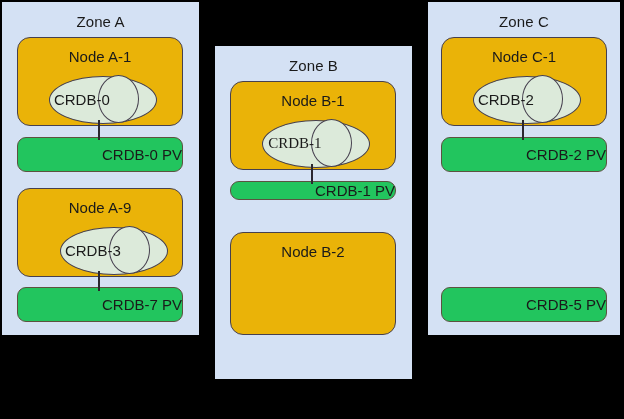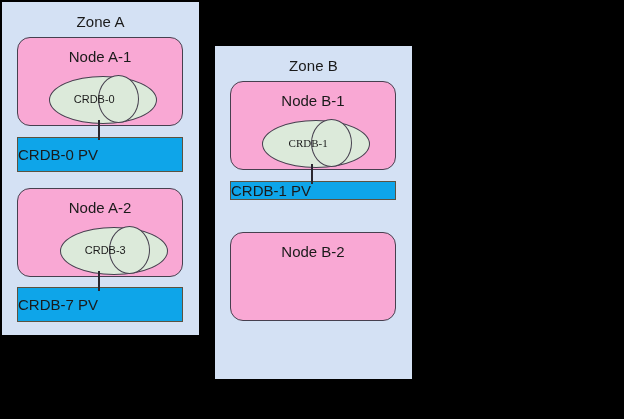--- a/index.html
+++ b/index.html
@@ -37,21 +37,21 @@
     left: 0;
     width: 100%;
     text-align: center;
     font-size: 15px;
     color: #1a1a1a;
     letter-spacing: 0.1px;
   }
 
   .node {
     position: absolute;
-    background: #f9a8d4;
+    background: #eab308;
     border: 1.2px solid #46404f;
     border-radius: 13px;
     box-sizing: border-box;
   }
   .node-label {
     position: absolute;
     top: 10px;
     left: 0;
     width: 100%;
     text-align: center;
@@ -81,35 +81,35 @@
     border-radius: 50%;
     background: #dceada;
     box-sizing: content-box;
   }
   .cyl-label {
     position: absolute;
     left: 0;
     top: 50%;
     transform: translateY(-50%);
     width: 62%;
-    text-align: right;
-    font-size: 11px;
+    text-align: center;
+    font-size: 15px;
     color: #1a1a1a;
     z-index: 3;
   }
 
   .pv {
     position: absolute;
-    background: #0ea5e9;
+    background: #22c55e;
     border: 1.2px solid #5c5240;
-    border-radius: 0;
+    border-radius: 9px;
     box-sizing: border-box;
     display: flex;
     align-items: center;
-    justify-content: flex-start;
+    justify-content: flex-end;
   }
   .pv-label {
     font-size: 15px;
     color: #1a1a1a;
   }
 
   .connector {
     position: absolute;
     width: 2px;
     background: #2b2730;
@@ -131,21 +131,21 @@
         <div class="cyl-cap"></div>
         <div class="cyl-label">CRDB-0</div>
       </div>
     </div>
     <div class="connector" style="left:96px; top:118px; height:20px;"></div>
     <div class="pv" style="left:15px; top:135px; width:166px; height:35px;">
       <span class="pv-label">CRDB-0 PV</span>
     </div>
 
     <div class="node" style="left:15px; top:186px; width:166px; height:89px;">
-      <div class="node-label">Node A-2</div>
+      <div class="node-label">Node A-9</div>
       <div class="cylinder" style="left:42px; top:38px; width:106px; height:46px;">
         <div class="cyl-body"></div>
         <div class="cyl-cap"></div>
         <div class="cyl-label">CRDB-3</div>
       </div>
     </div>
     <div class="connector" style="left:96px; top:269px; height:20px;"></div>
     <div class="pv" style="left:15px; top:285px; width:166px; height:35px;">
       <span class="pv-label">CRDB-7 PV</span>
     </div>
@@ -160,19 +160,39 @@
         <div class="cyl-body"></div>
         <div class="cyl-cap"></div>
         <div class="cyl-label">CRDB-1</div>
       </div>
     </div>
     <div class="connector" style="left:96px; top:118px; height:20px;"></div>
     <div class="pv" style="left:15px; top:135px; width:166px; height:19px;">
       <span class="pv-label">CRDB-1 PV</span>
     </div>
 
-    <div class="node" style="left:15px; top:186px; width:166px; height:89px;">
+    <div class="node" style="left:15px; top:186px; width:166px; height:103px;">
       <div class="node-label">Node B-2</div>
     </div>
   </div>
 
+  <div class="zone zone-c">
+    <div class="zone-title">Zone C</div>
+
+    <div class="node" style="left:13px; top:35px; width:166px; height:89px;">
+      <div class="node-label">Node C-1</div>
+      <div class="cylinder" style="left:31px; top:38px; width:106px; height:46px;">
+        <div class="cyl-body"></div>
+        <div class="cyl-cap"></div>
+        <div class="cyl-label">CRDB-2</div>
+      </div>
+    </div>
+    <div class="connector" style="left:94px; top:118px; height:20px;"></div>
+    <div class="pv" style="left:13px; top:135px; width:166px; height:35px;">
+      <span class="pv-label">CRDB-2 PV</span>
+    </div>
+
+    <div class="pv" style="left:13px; top:285px; width:166px; height:35px;">
+      <span class="pv-label">CRDB-5 PV</span>
+    </div>
+  </div>
 
 </div>
 
 </body></html>

